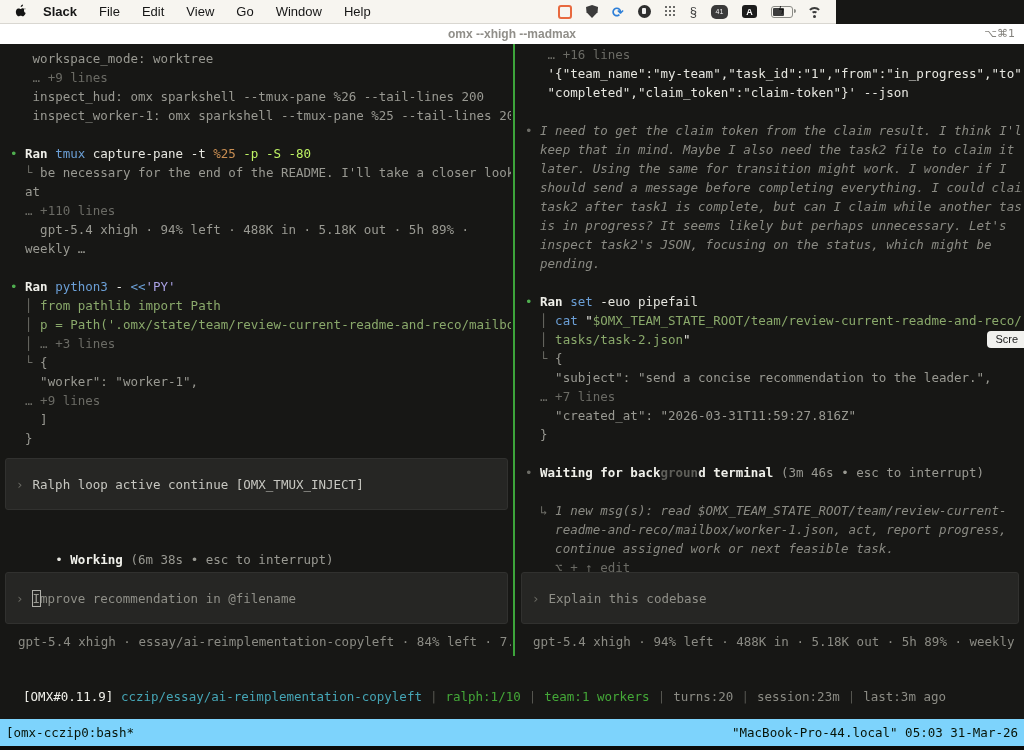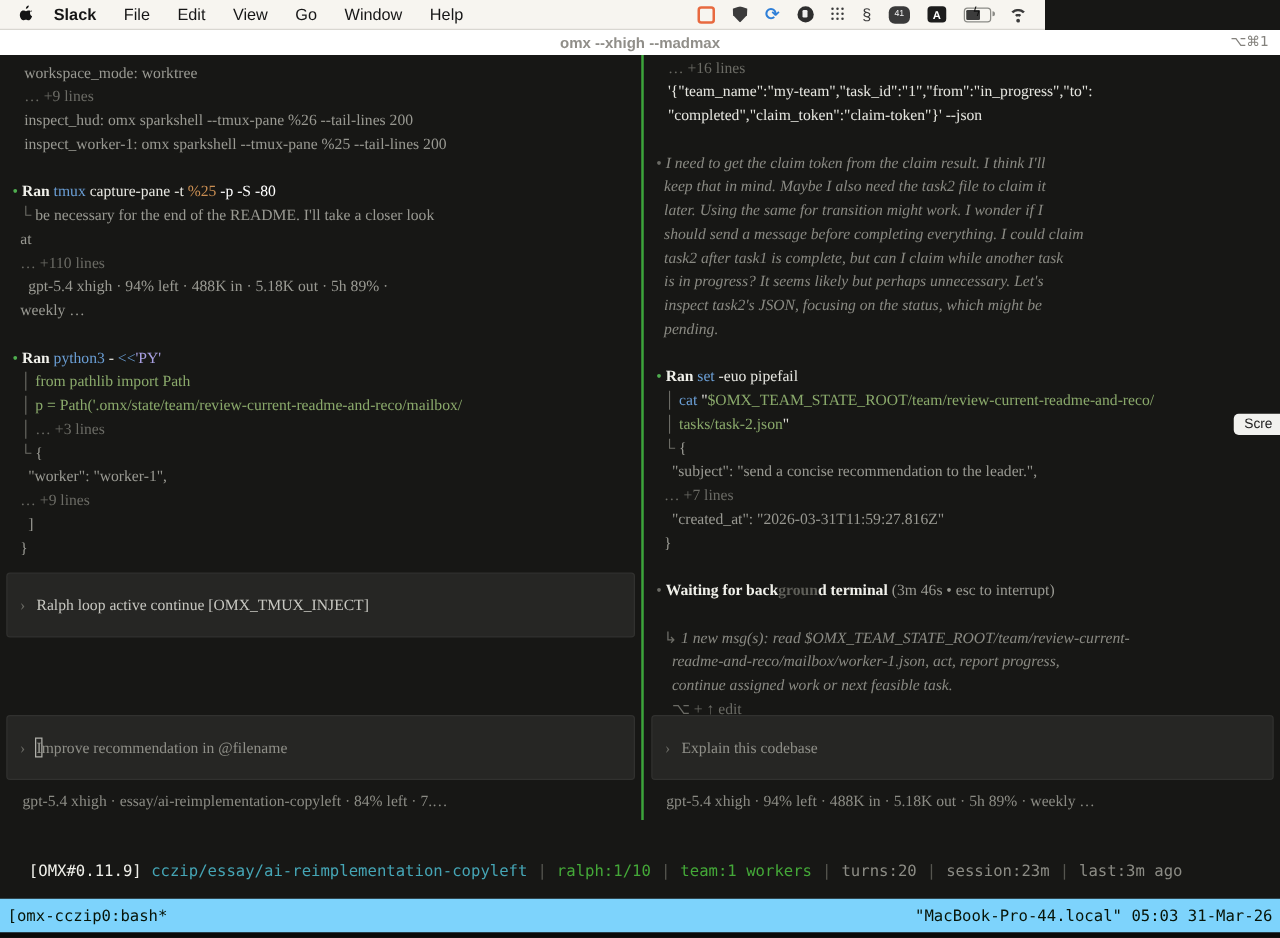--- a/index.html
+++ b/index.html
@@ -42,35 +42,35 @@
   .ic-wifi .wifi-dot{position:absolute;left:6px;top:9px;width:3px;height:3px;background:#3b3b3b;border-radius:50%;}
 
   
   .titlebar{position:absolute;top:24px;left:0;width:1024px;height:20px;background:#ffffff;
     color:#908e89;font-family:"Liberation Sans",sans-serif;font-size:12px;font-weight:600;
     text-align:center;line-height:20px;}
   .titlebar-shortcut{position:absolute;right:9px;top:0;font-weight:normal;font-size:11px;color:#84827d;
     font-family:"DejaVu Sans",sans-serif;}
 
   
-  .terminal{position:absolute;top:44px;left:0;width:1000px;height:706px;background:#171715;font-family:Liberation Serif, serif;}
+  .terminal{position:absolute;top:44px;left:0;width:1000px;height:706px;background:#171715;}
   .pane{position:absolute;top:44px;height:616px;overflow:hidden;}
   .pane-left{left:0;width:513px;}
   .pane-right{left:516px;width:508px;}
   .divider{position:absolute;left:513px;top:44px;width:2px;height:612px;background:#3da43b;}
 
   .lines{position:absolute;left:10px;right:2px;font-size:12.5px;line-height:19px;white-space:pre;}
   .pane-left .lines{top:5px;}
   .pane-right .lines{top:1px;left:9px;}
   .tl{height:19px;overflow:hidden;}
 
   .s-g{color:#999992;}   .s-d{color:#6b6b65;}
   .s-w{color:#e6e6e0;}   .s-wb{color:#f0f0ea;font-weight:bold;}
   .s-db{color:#5f5f59;font-weight:bold;}
-  .s-b{color:#6b9fd6;}   .s-o{color:#c98e52;}   .s-r{color:#ffffff;}
+  .s-b{color:#6b9fd6;}   .s-o{color:#c98e52;}   .s-r{color:#bef264;}
   .s-gr{color:#8aa96b;}  .s-pu{color:#a9a0e2;}  .s-gn{color:#4fae4f;}
   .s-it{color:#8a8a83;font-style:italic;}
 
   .box{position:absolute;left:5px;right:5px;height:52px;background:#262624;border:1px solid #31312f;
     border-radius:3px;display:flex;align-items:center;padding:0 10px;font-size:12.5px;
     box-sizing:border-box;white-space:pre;}
   .ralph-box{top:414px;}
   .input-box{top:528px;}
   .prompt{color:#6b6b65;margin-right:9px;}
   .ralph-text{color:#c7c7c1;}
@@ -141,20 +141,23 @@
 </div>
 
 <div class="terminal">
 
   <div class="pane pane-left" style="top:0;">
     <div class="lines"><div class="tl"><span class="s-g">   workspace_mode: worktree</span></div><div class="tl"><span class="s-d">   … +9 lines</span></div><div class="tl"><span class="s-g">   inspect_hud: omx sparkshell --tmux-pane %26 --tail-lines 200</span></div><div class="tl"><span class="s-g">   inspect_worker-1: omx sparkshell --tmux-pane %25 --tail-lines 200</span></div><div class="tl">&nbsp;</div><div class="tl"><span class="s-gn">• </span><span class="s-wb">Ran </span><span class="s-b">tmux </span><span class="s-w">capture-pane </span><span class="s-w">-t </span><span class="s-o">%25 </span><span class="s-r">-p -S -80</span></div><div class="tl"><span class="s-d">  └ </span><span class="s-g">be necessary for the end of the README. I'll take a closer look</span></div><div class="tl"><span class="s-g">  at</span></div><div class="tl"><span class="s-d">  … +110 lines</span></div><div class="tl"><span class="s-g">    gpt-5.4 xhigh · 94% left · 488K in · 5.18K out · 5h 89% ·</span></div><div class="tl"><span class="s-g">  weekly …</span></div><div class="tl">&nbsp;</div><div class="tl"><span class="s-gn">• </span><span class="s-wb">Ran </span><span class="s-b">python3 </span><span class="s-w">- </span><span class="s-b">&lt;&lt;</span><span class="s-pu">'PY'</span></div><div class="tl"><span class="s-d">  │ </span><span class="s-gr">from pathlib import Path</span></div><div class="tl"><span class="s-d">  │ </span><span class="s-gr">p = Path('.omx/state/team/review-current-readme-and-reco/mailbox/</span></div><div class="tl"><span class="s-d">  │ </span><span class="s-d">… +3 lines</span></div><div class="tl"><span class="s-d">  └ </span><span class="s-g">{</span></div><div class="tl"><span class="s-g">    "worker": "worker-1",</span></div><div class="tl"><span class="s-d">  … +9 lines</span></div><div class="tl"><span class="s-g">    ]</span></div><div class="tl"><span class="s-g">  }</span></div></div>
     <div class="box ralph-box">
       <span class="prompt">›</span>
       <span class="ralph-text">Ralph loop active continue [OMX_TMUX_INJECT]</span>
     </div>
+    <div class="working-line">
+      <span class="s-w">• </span><span class="s-wb">Working </span><span class="s-g">(6m 38s • esc to interrupt)</span>
+    </div>
     <div class="box input-box">
       <span class="prompt">›</span>
       <span class="placeholder"><span class="cursor">I</span><span>mprove recommendation in @filename</span></span>
     </div>
     <div class="pane-status">gpt-5.4 xhigh · essay/ai-reimplementation-copyleft · 84% left · 7.…</div>
   </div>
 
   <div class="pane pane-right" style="top:0;">
     <div class="lines"><div class="tl"><span class="s-d">   … +16 lines</span></div><div class="tl"><span class="s-w">   '{"team_name":"my-team","task_id":"1","from":"in_progress","to":</span></div><div class="tl"><span class="s-w">   "completed","claim_token":"claim-token"}' --json</span></div><div class="tl">&nbsp;</div><div class="tl"><span class="s-d">• </span><span class="s-it">I need to get the claim token from the claim result. I think I'll</span></div><div class="tl"><span class="s-it">  keep that in mind. Maybe I also need the task2 file to claim it</span></div><div class="tl"><span class="s-it">  later. Using the same for transition might work. I wonder if I</span></div><div class="tl"><span class="s-it">  should send a message before completing everything. I could claim</span></div><div class="tl"><span class="s-it">  task2 after task1 is complete, but can I claim while another task</span></div><div class="tl"><span class="s-it">  is in progress? It seems likely but perhaps unnecessary. Let's</span></div><div class="tl"><span class="s-it">  inspect task2's JSON, focusing on the status, which might be</span></div><div class="tl"><span class="s-it">  pending.</span></div><div class="tl">&nbsp;</div><div class="tl"><span class="s-gn">• </span><span class="s-wb">Ran </span><span class="s-b">set </span><span class="s-w">-euo pipefail</span></div><div class="tl"><span class="s-d">  │ </span><span class="s-b">cat </span><span class="s-w">"</span><span class="s-gr">$OMX_TEAM_STATE_ROOT/team/review-current-readme-and-reco/</span></div><div class="tl"><span class="s-d">  │ </span><span class="s-gr">tasks/task-2.json</span><span class="s-w">"</span></div><div class="tl"><span class="s-d">  └ </span><span class="s-g">{</span></div><div class="tl"><span class="s-g">    "subject": "send a concise recommendation to the leader.",</span></div><div class="tl"><span class="s-d">  … +7 lines</span></div><div class="tl"><span class="s-g">    "created_at": "2026-03-31T11:59:27.816Z"</span></div><div class="tl"><span class="s-g">  }</span></div><div class="tl">&nbsp;</div><div class="tl"><span class="s-d">• </span><span class="s-wb">Waiting for back</span><span class="s-db">groun</span><span class="s-wb">d terminal </span><span class="s-g">(3m 46s • esc to interrupt)</span></div><div class="tl">&nbsp;</div><div class="tl"><span class="s-d">  ↳ </span><span class="s-it">1 new msg(s): read $OMX_TEAM_STATE_ROOT/team/review-current-</span></div><div class="tl"><span class="s-it">    readme-and-reco/mailbox/worker-1.json, act, report progress,</span></div><div class="tl"><span class="s-it">    continue assigned work or next feasible task.</span></div><div class="tl"><span class="s-d">    ⌥ + ↑ edit</span></div></div>
     <div class="box input-box">

